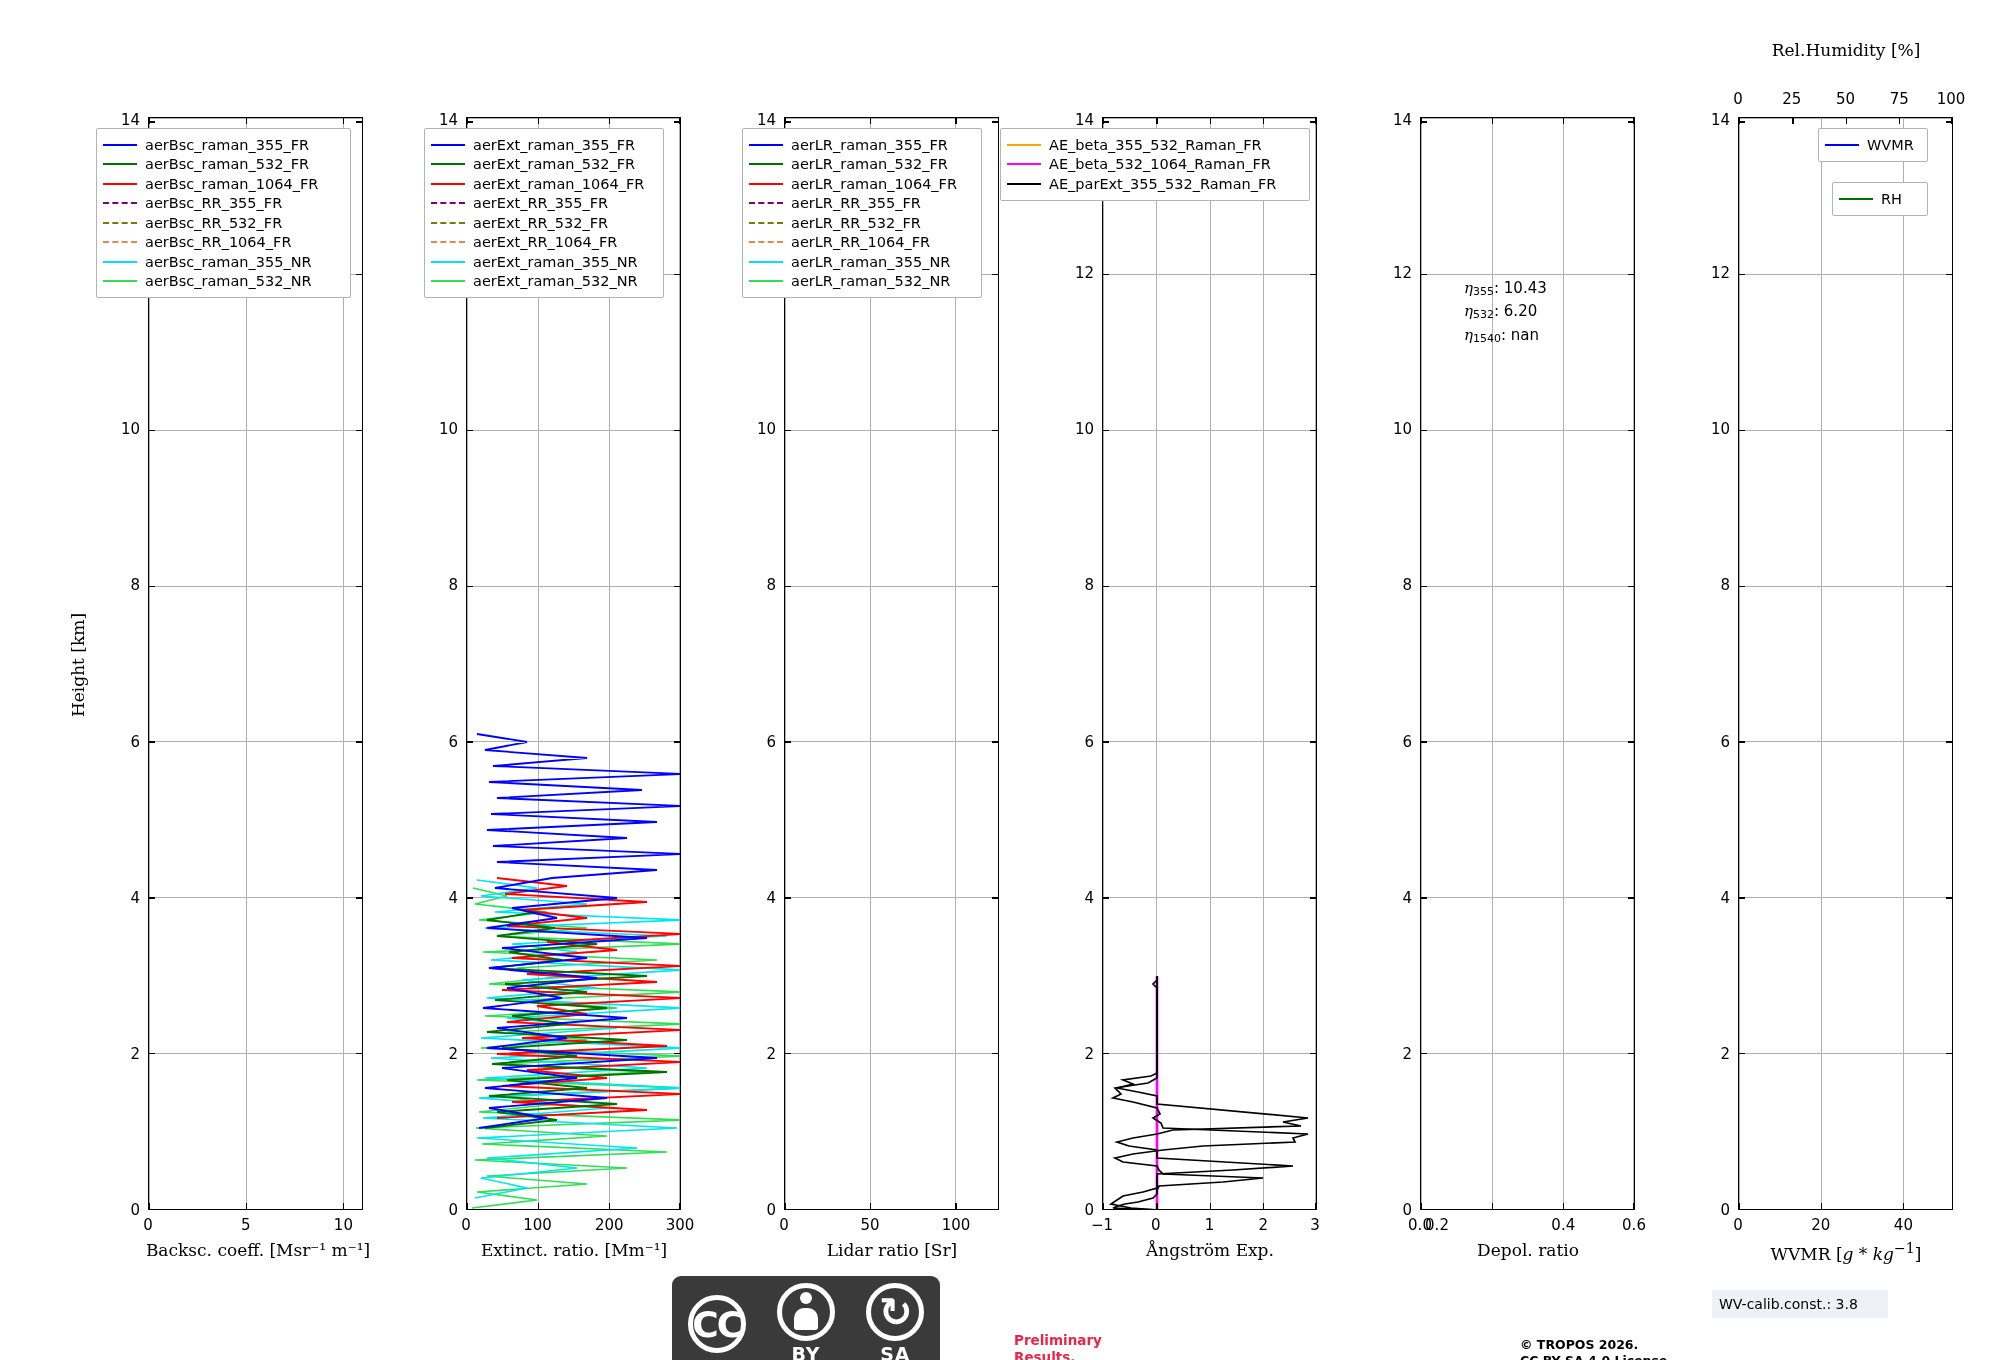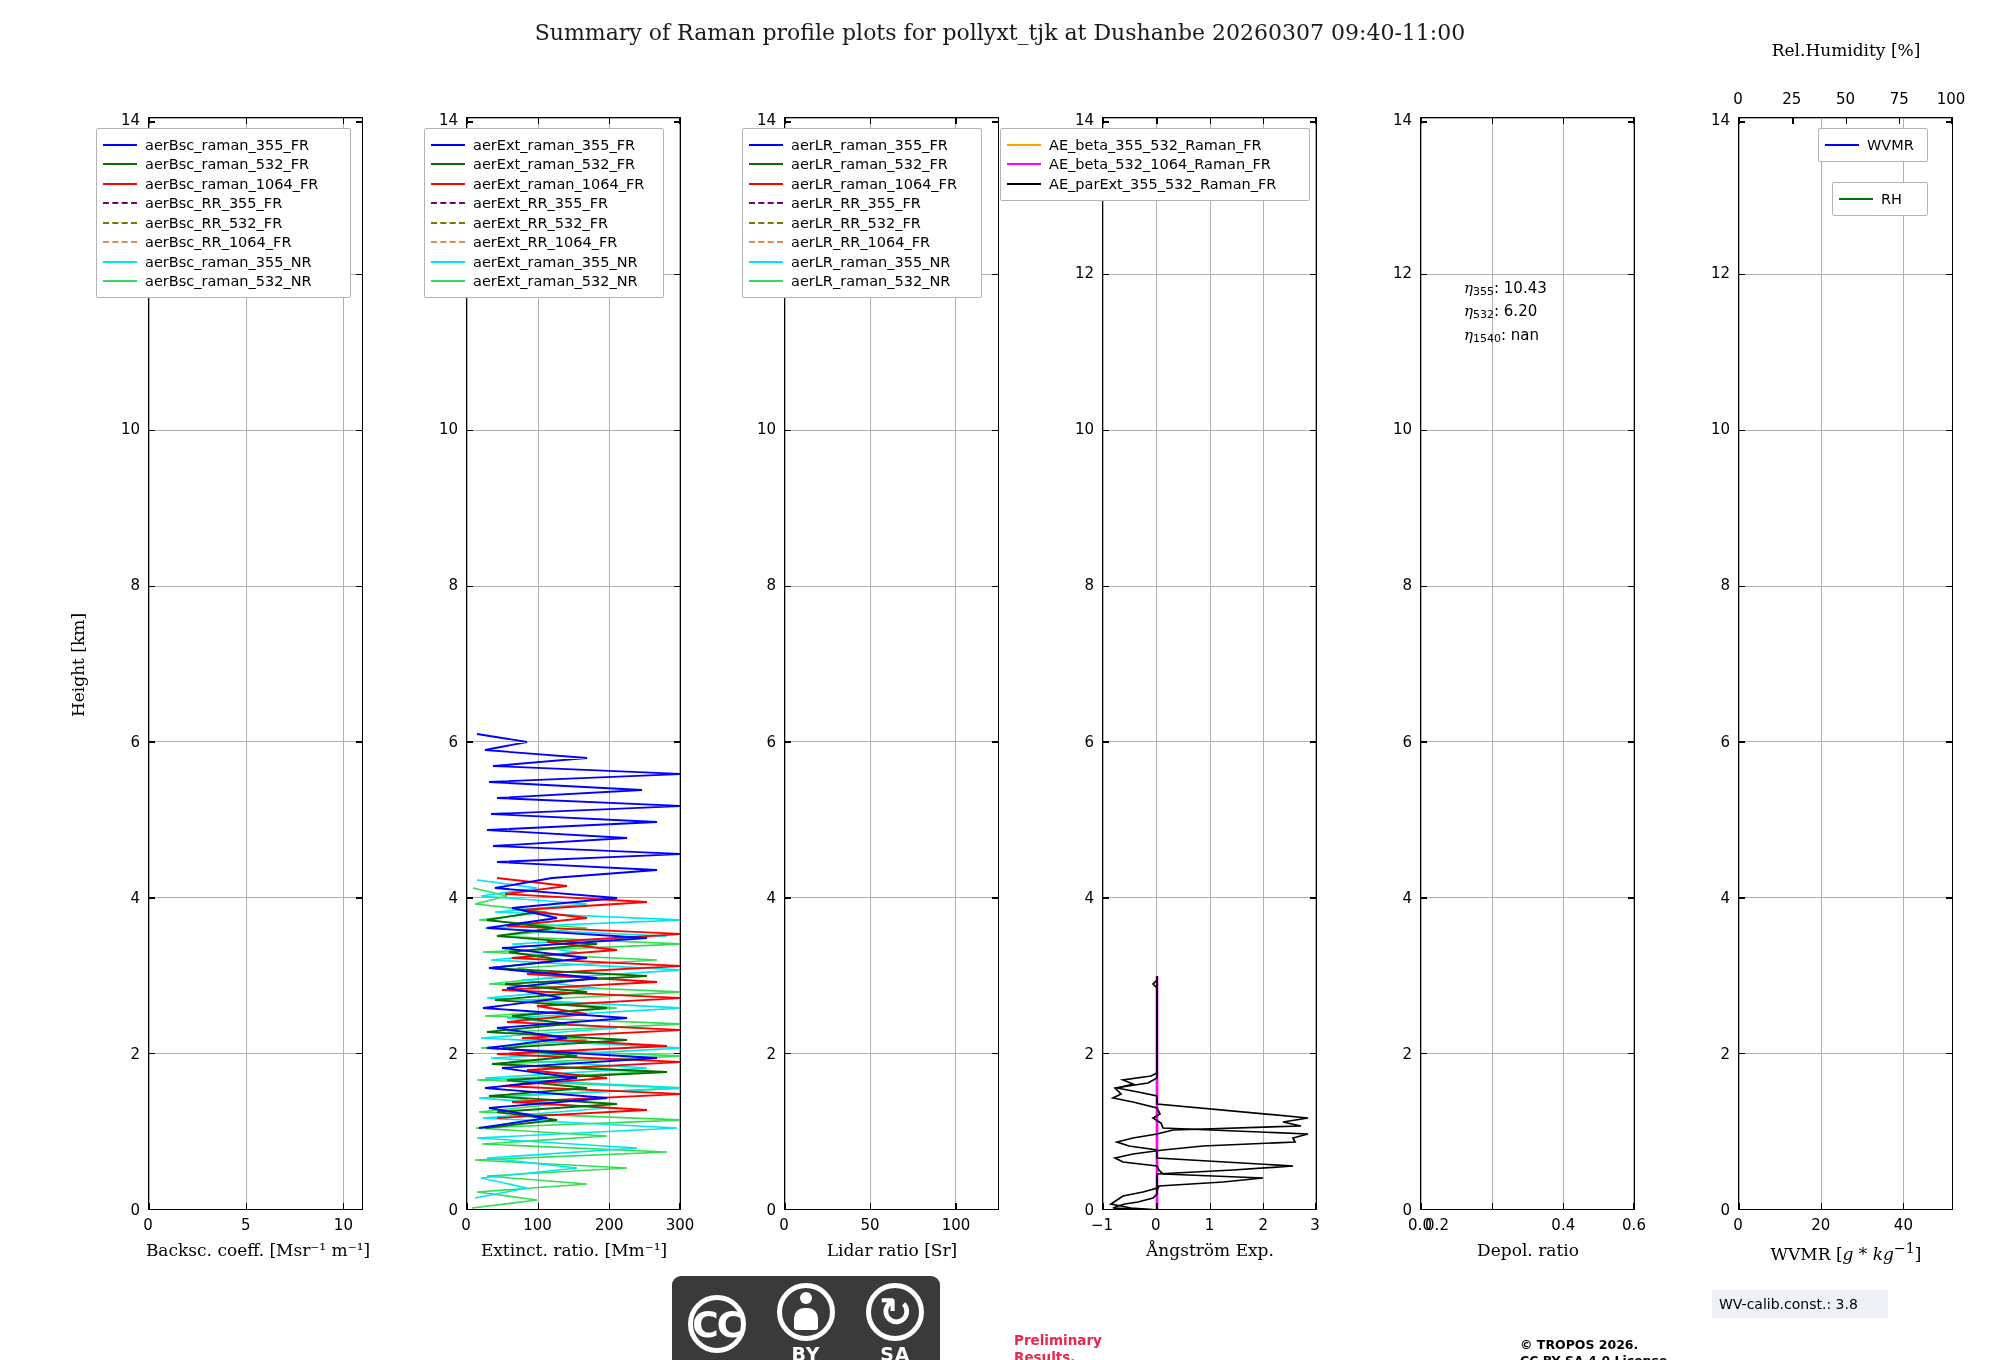--- a/index.html
+++ b/index.html
@@ -250,21 +250,20 @@
     transform: scaleX(-1);
   }
 
   svg { display: block; }
 </style>
 </head>
 <body>
 
 <div id="page">
 
-  <div class="suptitle">Summary of Raman profile plots for pollyxt_tjk at Dushanbe 20260307 09:40-11:00</div>
 
   <div class="panel" style="left:148px; top:117px; width:215px; height:1093px;">
     <div class="plotbox">
 
       <div class="gridline-h" style="top:100%"></div>
       <div class="gridline-h" style="top:85.714%"></div>
       <div class="gridline-h" style="top:71.428%"></div>
       <div class="gridline-h" style="top:57.143%"></div>
       <div class="gridline-h" style="top:42.857%"></div>
       <div class="gridline-h" style="top:28.571%"></div>

